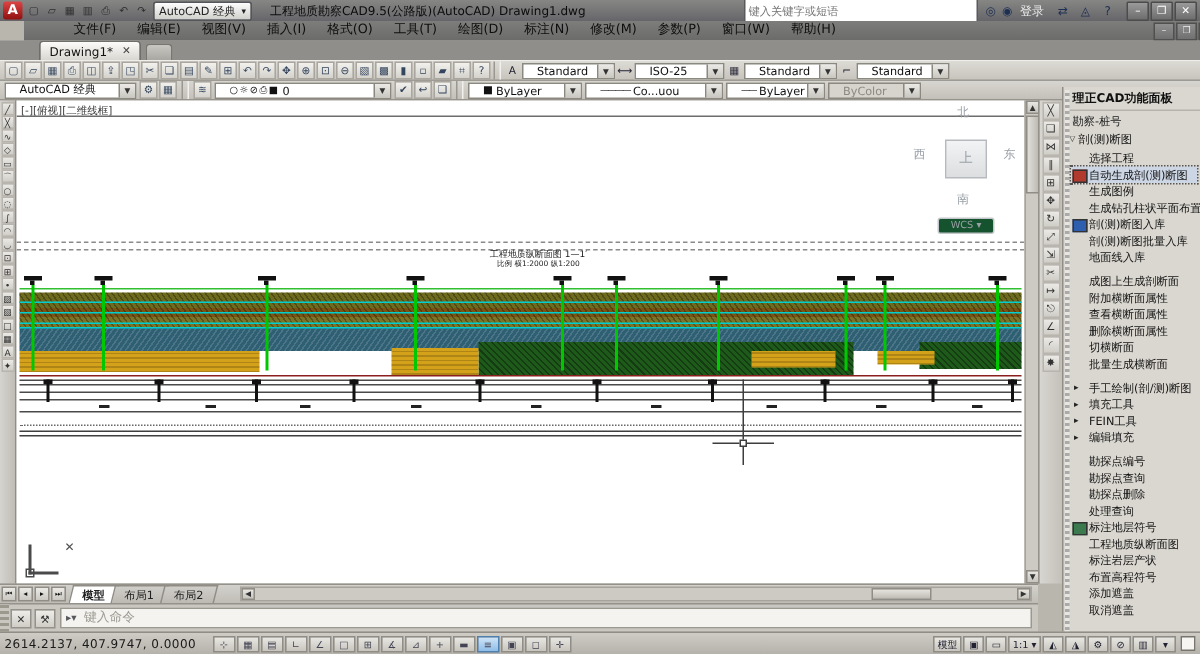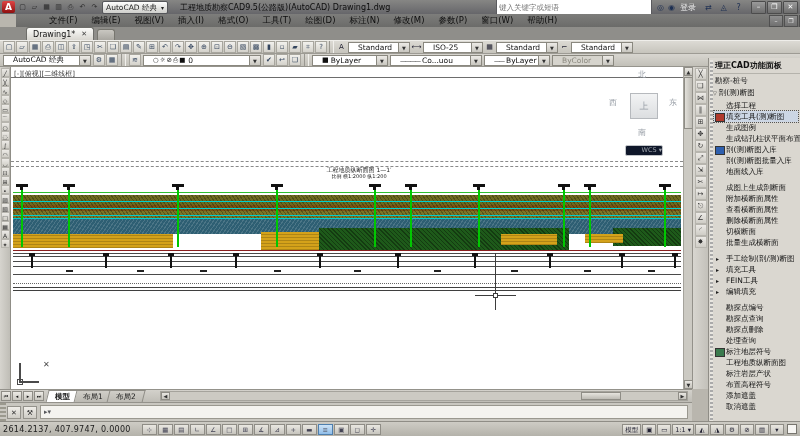--- a/index.html
+++ b/index.html
@@ -70,22 +70,22 @@
   #modstrip .vbtn{width:12px;height:12px;font-size:7px;line-height:11px;}
   
   #vplabel{left:3px;top:2px;font-size:7px;color:#3c3c3c;}
   .hline{position:absolute;left:0;width:672px;border-top:1px solid #6d6d6d;}
   .dashline{position:absolute;left:0;width:672px;border-top:1px dashed #8a8a8a;}
   
   #viewcube{left:592px;top:2px;width:80px;height:86px;}
   .vc{position:absolute;font-size:8px;color:#9aa0a8;}
   #vc-face{position:absolute;left:27px;top:24px;width:26px;height:24px;background:linear-gradient(#f2f3f4,#dcdee0);
            border:1px solid #b6b9bd;color:#9aa0a8;font-size:9px;text-align:center;line-height:24px;}
-  #wcsbox{position:absolute;left:22px;top:76px;width:36px;height:9px;border:1px solid #c3c6ca;background:#0f172a;
-          color:#9aa0a8;font-size:6.5px;text-align:right;line-height:8px;border-radius:2px;}
+  #wcsbox{position:absolute;left:22px;top:76px;width:36px;height:9px;border:1px solid #c3c6ca;background:#14532d;
+          color:#9aa0a8;font-size:6.5px;text-align:center;line-height:8px;border-radius:2px;}
   
   #dtitle{left:268px;top:99px;width:160px;text-align:center;color:#222;}
   #dtitle .l1{font-size:6px;line-height:7px;}
   #dtitle .l2{font-size:5px;line-height:6px;}
   
   #geo{left:2px;top:121px;width:668px;height:64px;}
   .g-top{position:absolute;left:0;top:4px;width:100%;height:3px;
          border-top:1px solid var(--green);border-bottom:1px solid var(--magenta);}
   .g-olive{position:absolute;left:0;top:7px;width:100%;height:23px;
       background:repeating-linear-gradient(55deg,rgba(0,0,0,.28) 0 1px,transparent 1px 3px),
@@ -532,21 +532,21 @@
   <div id="panel-grip"></div>
   <div id="panel-header">理正CAD功能面板</div>
   <div id="panel-profile">勘察-桩号</div>
   <div id="panel-section">
     <span class="tri">▽</span>
     <span>剖(测)断图</span>
   </div>
   <div id="panel-list">
 
   <div class="p-item">选择工程</div>
-      <div class="p-item sel has-icon" style="--ic: #b03a2e;">填充工具(测)断图</div>
+      <div class="p-item sel has-icon" style="--ic: #b03a2e;">自动生成剖(测)断图</div>
       <div class="p-item">生成图例</div>
       <div class="p-item">生成钻孔柱状平面布置示意图</div>
       <div class="p-item has-icon" style="--ic: #2e5fae;">剖(测)断图入库</div>
       <div class="p-item">剖(测)断图批量入库</div>
       <div class="p-item">地面线入库</div>
       <div class="p-item gap">成图上生成剖断面</div>
       <div class="p-item">附加横断面属性</div>
       <div class="p-item">查看横断面属性</div>
       <div class="p-item">删除横断面属性</div>
       <div class="p-item">切横断面</div>
@@ -588,20 +588,21 @@
     <div class="hbtn" style="right:0;">▶</div>
   </div>
 </div>
 
 <div class="abs" id="cmdrow">
   <div id="cmdgrip"></div>
   <span class="cbtn">✕</span>
   <span class="cbtn">⚒</span>
   <div id="cmdinput-wrap">
     <span id="cmdicon">▸▾</span>
+    <input id="cmdinput" placeholder="键入命令" style="">
   </div>
 </div>
 
 <div class="abs" id="statusbar">
   <span id="coords">2614.2137, 407.9747, 0.0000</span>
   <span style="display:flex;">
 
   <span class="stgl">⊹</span>
       <span class="stgl">▦</span>
       <span class="stgl">▤</span>

